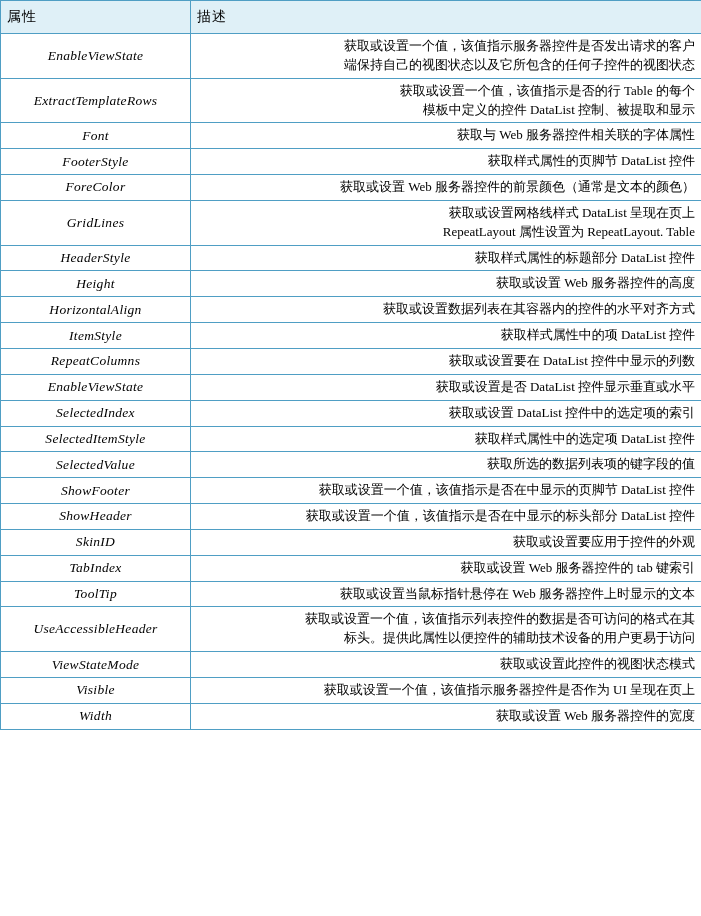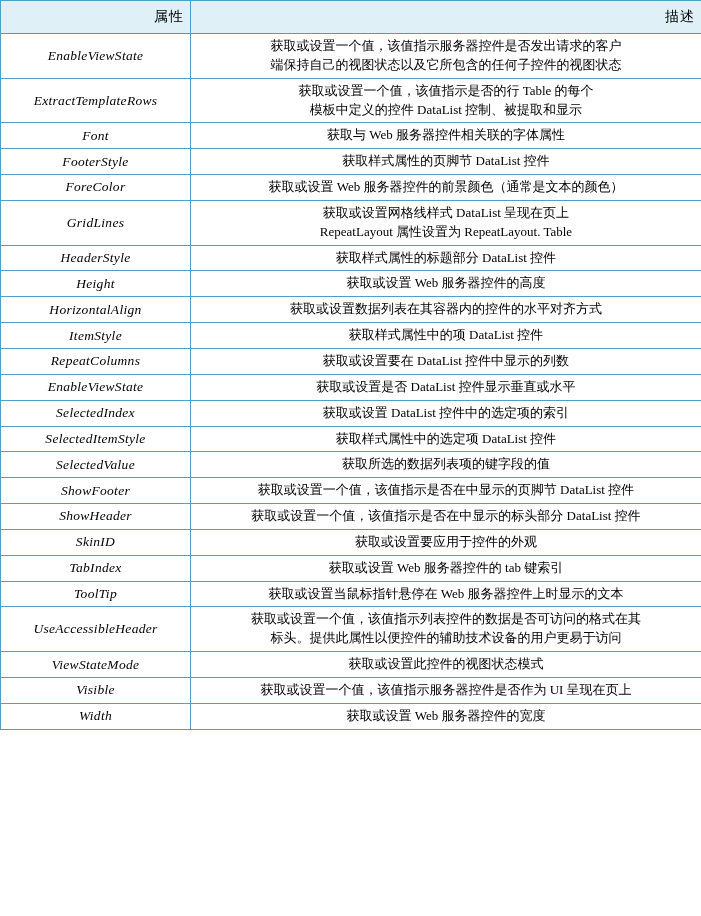--- a/index.html
+++ b/index.html
@@ -28,33 +28,33 @@
   table.props col.c2 { width: 511px; }
   table.props th, table.props td {
     border: 1px solid #4f9ec4;
     padding: 3px 6px;
     vertical-align: middle;
   }
   table.props thead th {
     background: #dff0f7;
     font-weight: normal;
     font-size: 14px;
-    text-align: right;
+    text-align: left;
     height: 26px;
     letter-spacing: 1px;
   }
   td.name {
     text-align: center;
     font-size: 13.5px;
     letter-spacing: 0.3px;
     white-space: nowrap;
     font-style: italic;
   }
   td.desc {
-    text-align: center;
+    text-align: right;
     font-size: 13px;
     line-height: 1.45;
   }
   td.desc .l {
     display: block;
   }
 </style>
 </head>
 <body>
 

